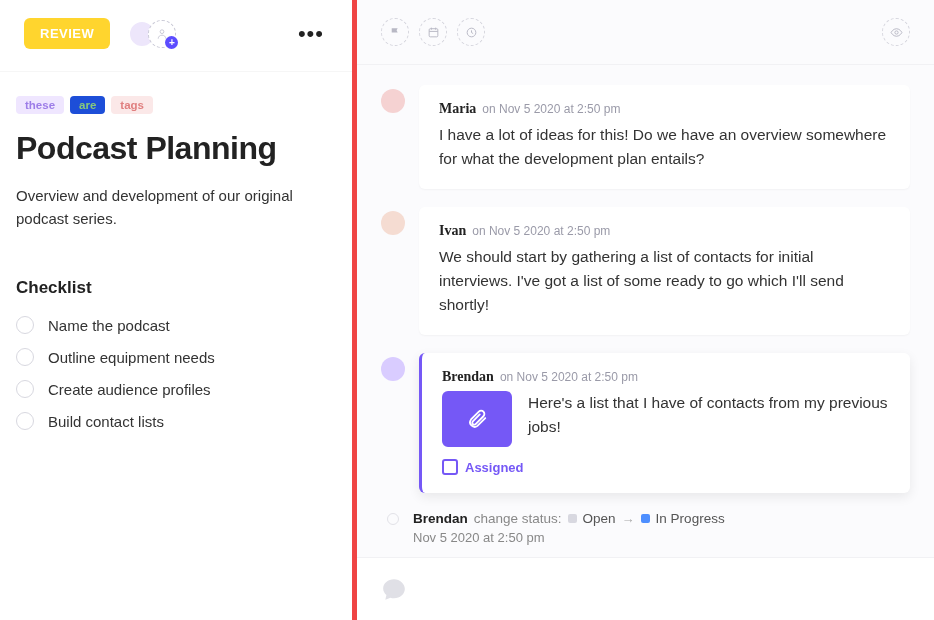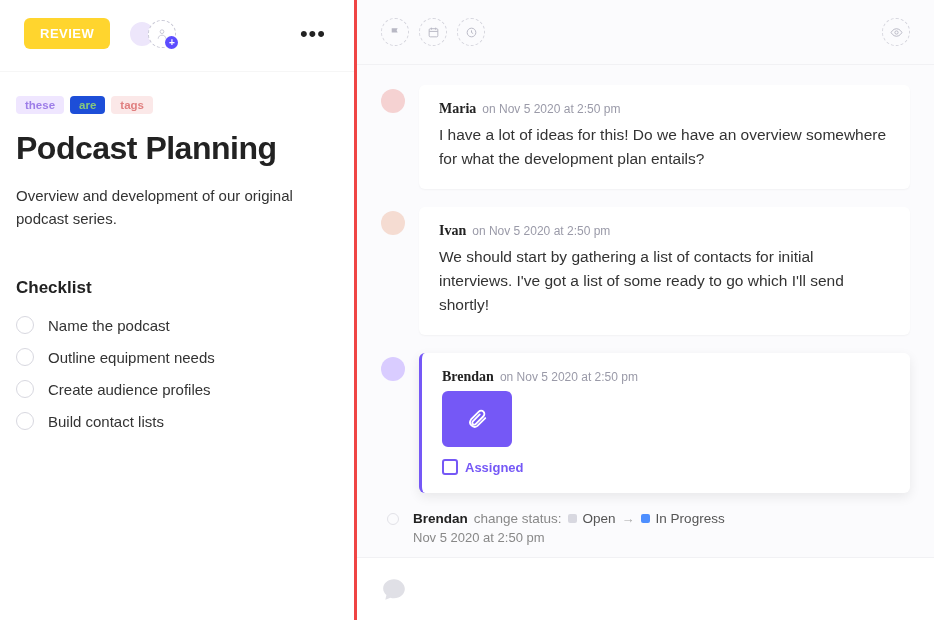--- a/index.html
+++ b/index.html
@@ -1,18 +1,18 @@
 <!DOCTYPE html>
 <html><head>
   <meta charset="utf-8">
   <style>
     * { margin: 0; padding: 0; box-sizing: border-box; }
     body { font-family: -apple-system, BlinkMacSystemFont, 'Segoe UI', Helvetica, Arial, sans-serif; width: 934px; height: 620px; display: flex; background: #fff; color: #222; overflow: hidden; }
     
-    .left-panel { width: 357px; border-right: 3px solid #ef4444; padding: 0; display: flex; flex-direction: column; }
+    .left-panel { width: 357px; border-right: 5px solid #ef4444; padding: 0; display: flex; flex-direction: column; }
     .left-header { padding: 18px 24px 22px; display: flex; align-items: center; gap: 12px; border-bottom: 1px solid #f6f6f6; }
     .review-btn { background: #ffd52e; color: #fff; font-weight: 700; font-size: 13px; letter-spacing: 0.5px; padding: 8px 16px; border-radius: 6px; border: none; cursor: pointer; }
     .avatar-cluster { margin-left: 6px; display: flex; align-items: center; position: relative; }
     .avatar-circle { width: 28px; height: 28px; border-radius: 50%; background: #ede6fb; margin-right: -8px; border: 2px solid #fff; }
     .avatar-dashed { width: 28px; height: 28px; border-radius: 50%; border: 1.5px dashed #c9c9d6; display: flex; align-items: center; justify-content: center; position: relative; background: #fff; }
     .avatar-dashed svg { width: 14px; height: 14px; }
     .avatar-plus { position: absolute; bottom: -2px; right: -3px; width: 13px; height: 13px; border-radius: 50%; background: #5c4cff; color: #fff; font-size: 10px; display: flex; align-items: center; justify-content: center; font-weight: bold; }
     .more-dots { margin-left: auto; color: #222; font-size: 22px; letter-spacing: 1px; cursor: pointer; padding: 0 4px; }
     
     .left-body { padding: 24px 16px 0; }
@@ -180,20 +180,21 @@
         <div class="comment-header">
           <span class="comment-author">Brendan</span>
           <span class="comment-time">on Nov 5 2020 at 2:50 pm</span>
         </div>
         <div class="attachment-row">
           <div class="attachment-box">
             <svg viewBox="0 0 24 24">
                 <path d="M21 11l-8.5 8.5a5 5 0 01-7-7L14 4a3.5 3.5 0 015 5l-8.5 8.5a2 2 0 01-3-3L15 7" fill="none" stroke="#fff" stroke-width="2" stroke-linecap="round"></path>
               </svg>
           </div>
+          <div class="comment-text" style="flex:1">Here's a list that I have of contacts from my previous jobs!</div>
         </div>
         <div class="assigned-badge">
           <div class="assigned-check"></div>
           <span class="assigned-text">Assigned</span>
         </div>
       </div>
     </div>
 
     <div class="status-row">
       <div class="status-avatar"></div>

